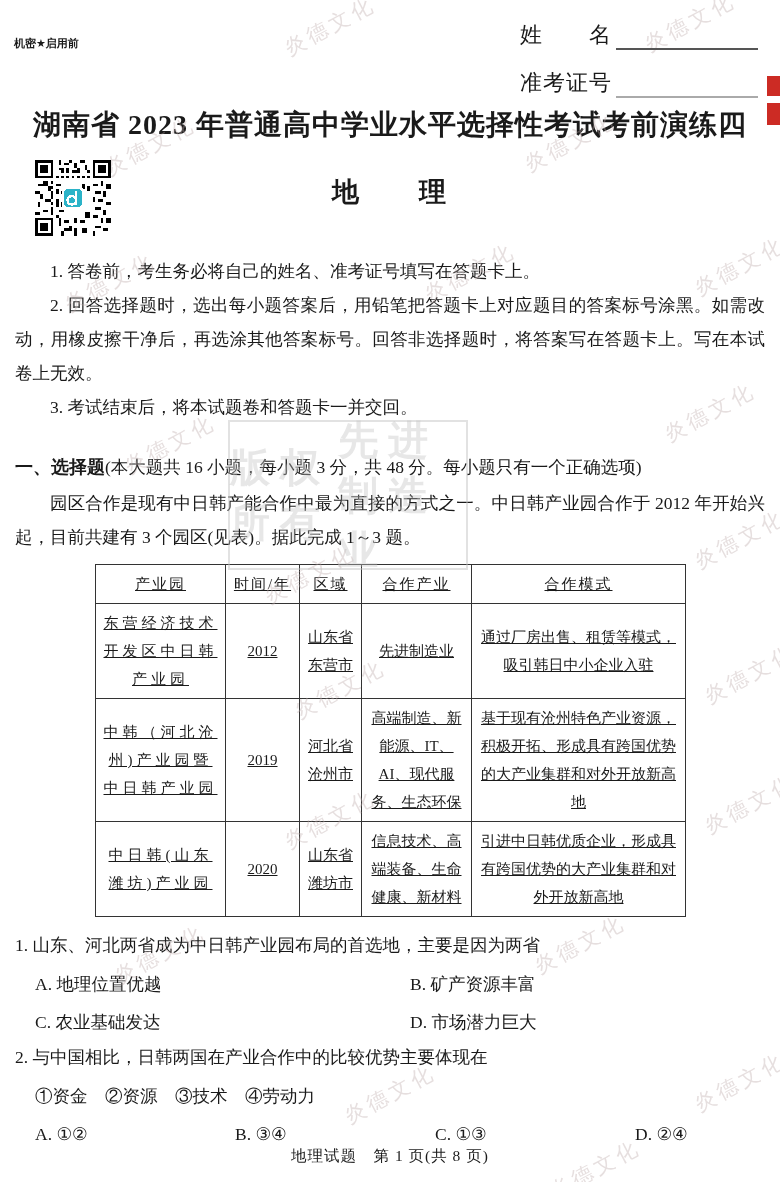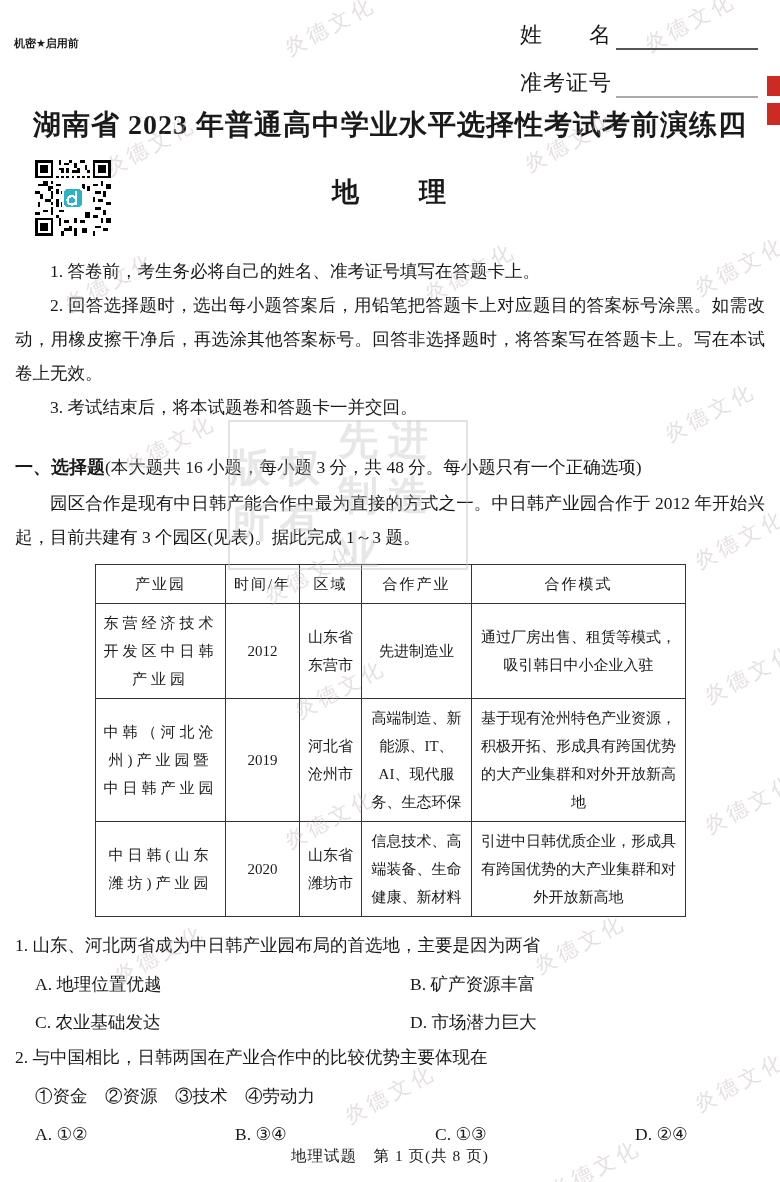--- a/index.html
+++ b/index.html
@@ -30,21 +30,21 @@
   .notice{margin:44px 15px 0 15px;font-size:17.5px;line-height:34px;}
   .notice-h{font-weight:bold;font-size:18px;}
   .notice p{margin:0;text-indent:2em;text-align:justify;}
 
   
   .sec{margin:26px 15px 0 15px;font-size:17.5px;line-height:34px;}
   .sec-h b{font-size:18px;}
   .intro{margin-top:2px;text-indent:2em;text-align:justify;}
 
   
-  table.parks{border-collapse:collapse;margin:10px 0 0 95px;table-layout:fixed;font-size:15px;}
+  table.parks{border-collapse:collapse;margin:10px 0 0 95px;table-layout:fixed;font-size:15px;text-decoration:underline;}
   table.parks td,table.parks th{border:1px solid #333;padding:5px 7px;line-height:28px;vertical-align:middle;font-weight:normal;text-align:center;}
   col.c1{width:130px;}col.c2{width:74px;}col.c3{width:62px;}col.c4{width:110px;}col.c5{width:214px;}
   table.parks th{text-align:center;letter-spacing:2px;}
   td.park-name{letter-spacing:4px;text-align:justify;}
   td.ctr{text-align:center;}
   td.just{text-align:justify;}
 
   
   .questions{margin:12px 15px 0 15px;font-size:17.5px;}
   .qstem{margin-top:4px;line-height:32px;}

